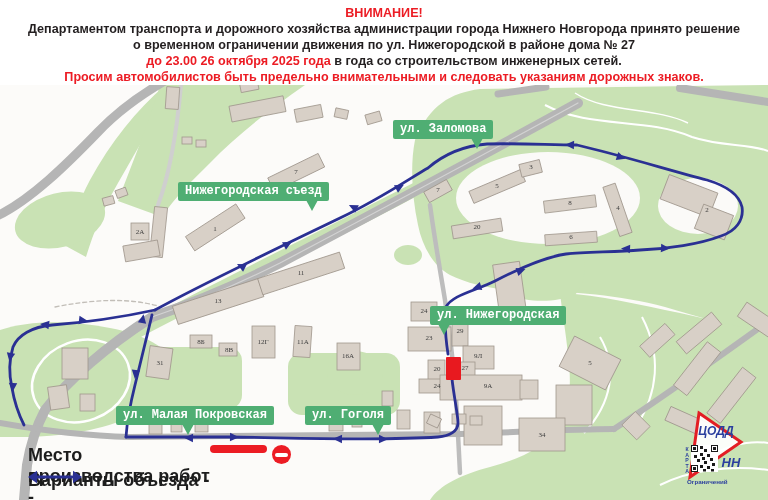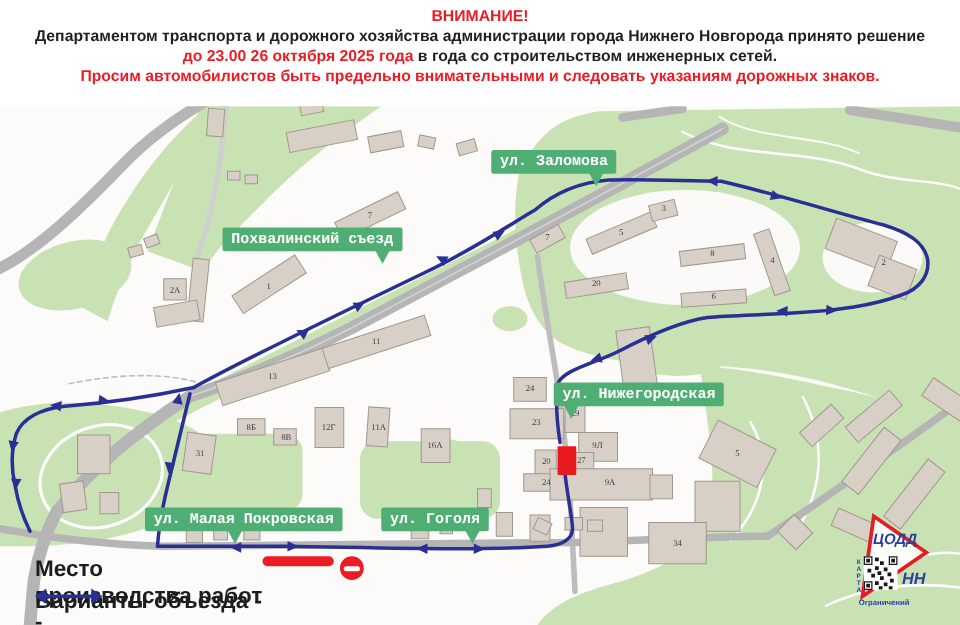--- a/index.html
+++ b/index.html
@@ -28,20 +28,21 @@
   .bld{fill:#d8d0c7;stroke:#a0978d;stroke-width:0.8;}
   .bnum{font-family:"Liberation Serif",serif;font-size:7px;fill:#3f3f3f;text-anchor:middle;}
 </style>
 </head>
 <body>
 <div id="page">
 
 <div id="hdr">
   <div class="hline red">ВНИМАНИЕ!</div>
   <div class="hline">Департаментом транспорта и дорожного хозяйства администрации города Нижнего Новгорода принято решение</div>
+  <div class="hline">о временном ограничении движения по ул. Нижегородской в районе дома № 27</div>
   <div class="hline"><span class="red">до 23.00 26 октября 2025 года</span><span> в года со строительством инженерных сетей.</span></div>
   <div class="hline red">Просим автомобилистов быть предельно внимательными и следовать указаниям дорожных знаков.</div>
 </div>
 
 <div id="map">
 <svg width="768" height="415" viewBox="0 0 768 415">
   <rect x="0" y="0" width="768" height="415" fill="#fcfbf9"></rect>
 
   <g fill="#c9e2b4" stroke="none">
     <path d="M172,-5 C140,20 112,55 90,95 C78,118 70,140 64,160 L86,172 C94,146 104,122 118,98 C140,60 158,25 182,0 Z"></path>
@@ -255,22 +256,22 @@
               <rect x="20" y="24" width="3" height="2.5"></rect>
       </g>
     </g>
     <text x="731" y="382" font-size="13" font-weight="bold" font-style="italic" fill="#2b3f9e" text-anchor="middle">НН</text>
     <text x="687" y="368" font-size="5.2" font-weight="bold" fill="#2b3f9e" text-anchor="middle"><tspan x="687" y="366">К</tspan><tspan x="687" y="371.6">А</tspan><tspan x="687" y="377.2">Р</tspan><tspan x="687" y="382.8">Т</tspan><tspan x="687" y="388.4">А</tspan></text>
     <text x="687" y="399" font-size="6.2" font-weight="bold" fill="#2b3f9e">Ограничений</text>
   </g>
 </svg>
 
   <div class="slabel" style="left:393px;top:35px"><span>ул. Заломова</span><span class="tail" style="left:78%"></span></div>
-  <div class="slabel" style="left:178px;top:97px"><span>Похвалинский съезд</span><span class="tail" style="left:85%"></span></div>
-  <div class="slabel" style="left:443px;top:221px"><span>ул. Нижегородская</span><span class="tail" style="left:6%"></span></div>
+  <div class="slabel" style="left:178px;top:97px"><span>Нижегородская съезд</span><span class="tail" style="left:85%"></span></div>
+  <div class="slabel" style="left:430px;top:221px"><span>ул. Нижегородская</span><span class="tail" style="left:6%"></span></div>
   <div class="slabel" style="left:116px;top:321px"><span>ул. Малая Покровская</span><span class="tail" style="left:42%"></span></div>
   <div class="slabel" style="left:305px;top:321px"><span>ул. Гоголя</span><span class="tail" style="left:78%"></span></div>
 
   <div class="lrow" style="top:360px">
     <span class="ltxt">Место производства работ -</span>
     <span class="redbar"></span>
     <span class="noentry"></span>
   </div>
   <div class="lrow" style="top:385px">
     <span class="ltxt">Варианты объезда  -</span>

